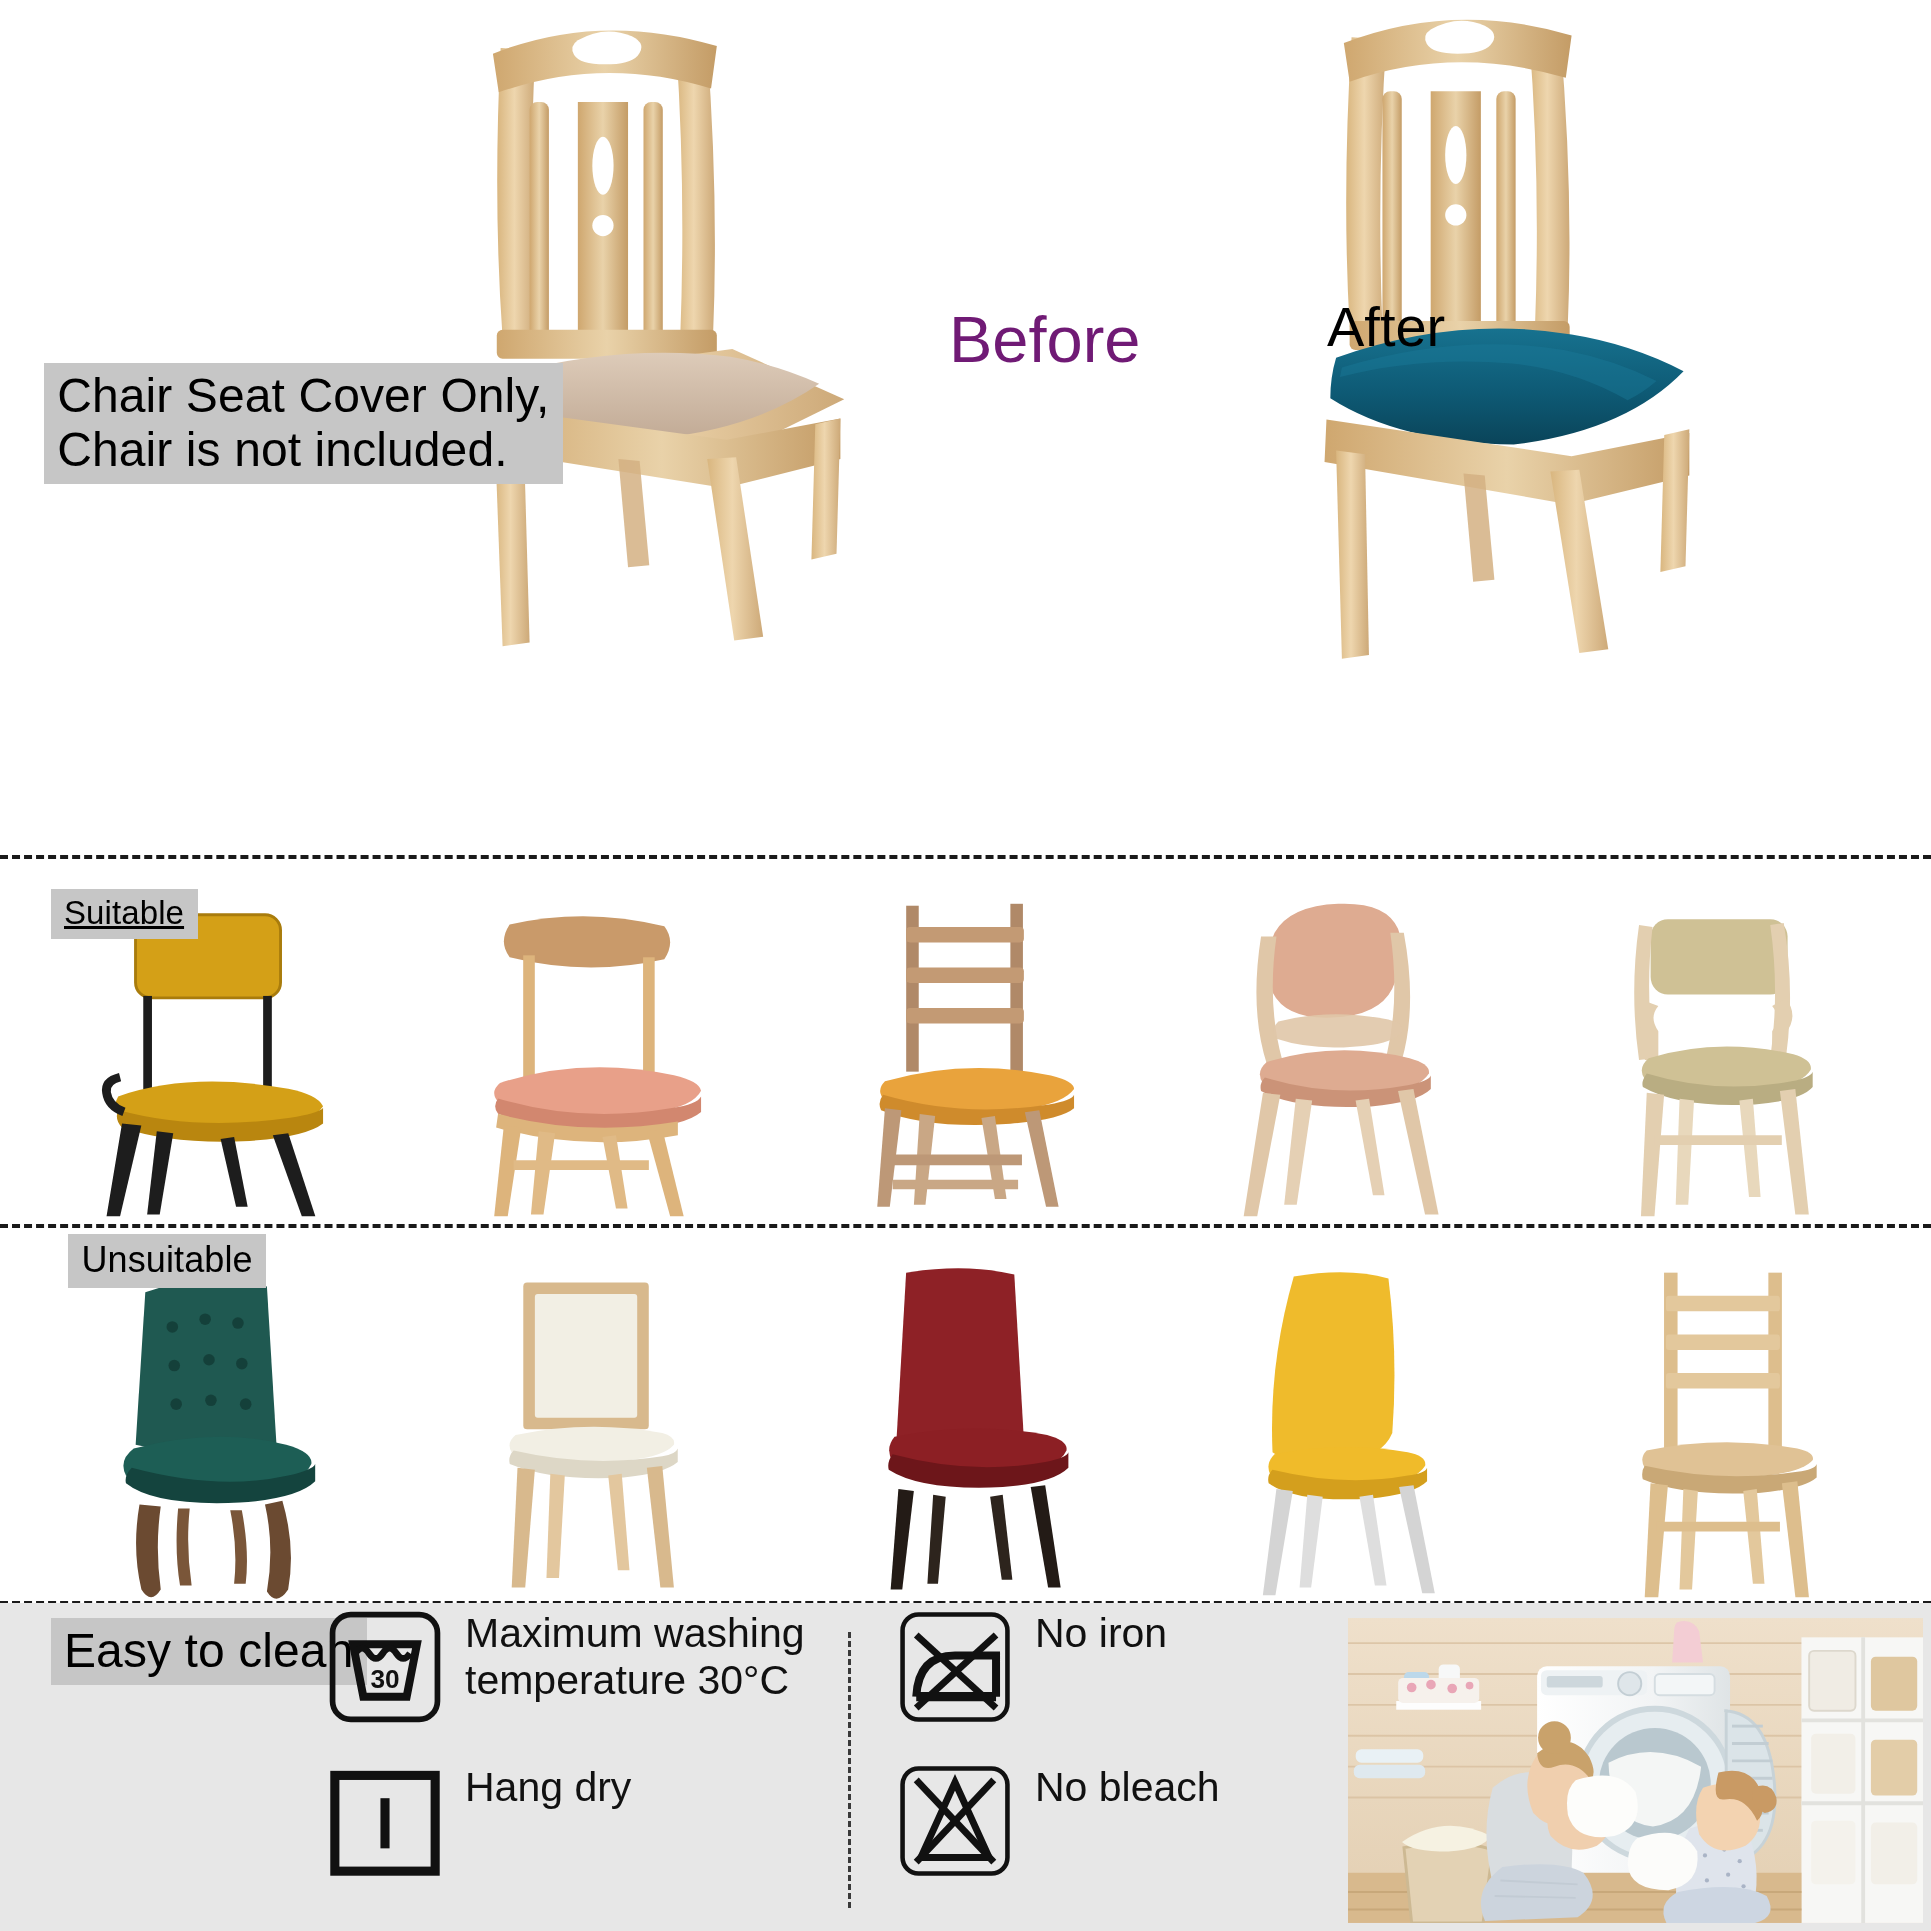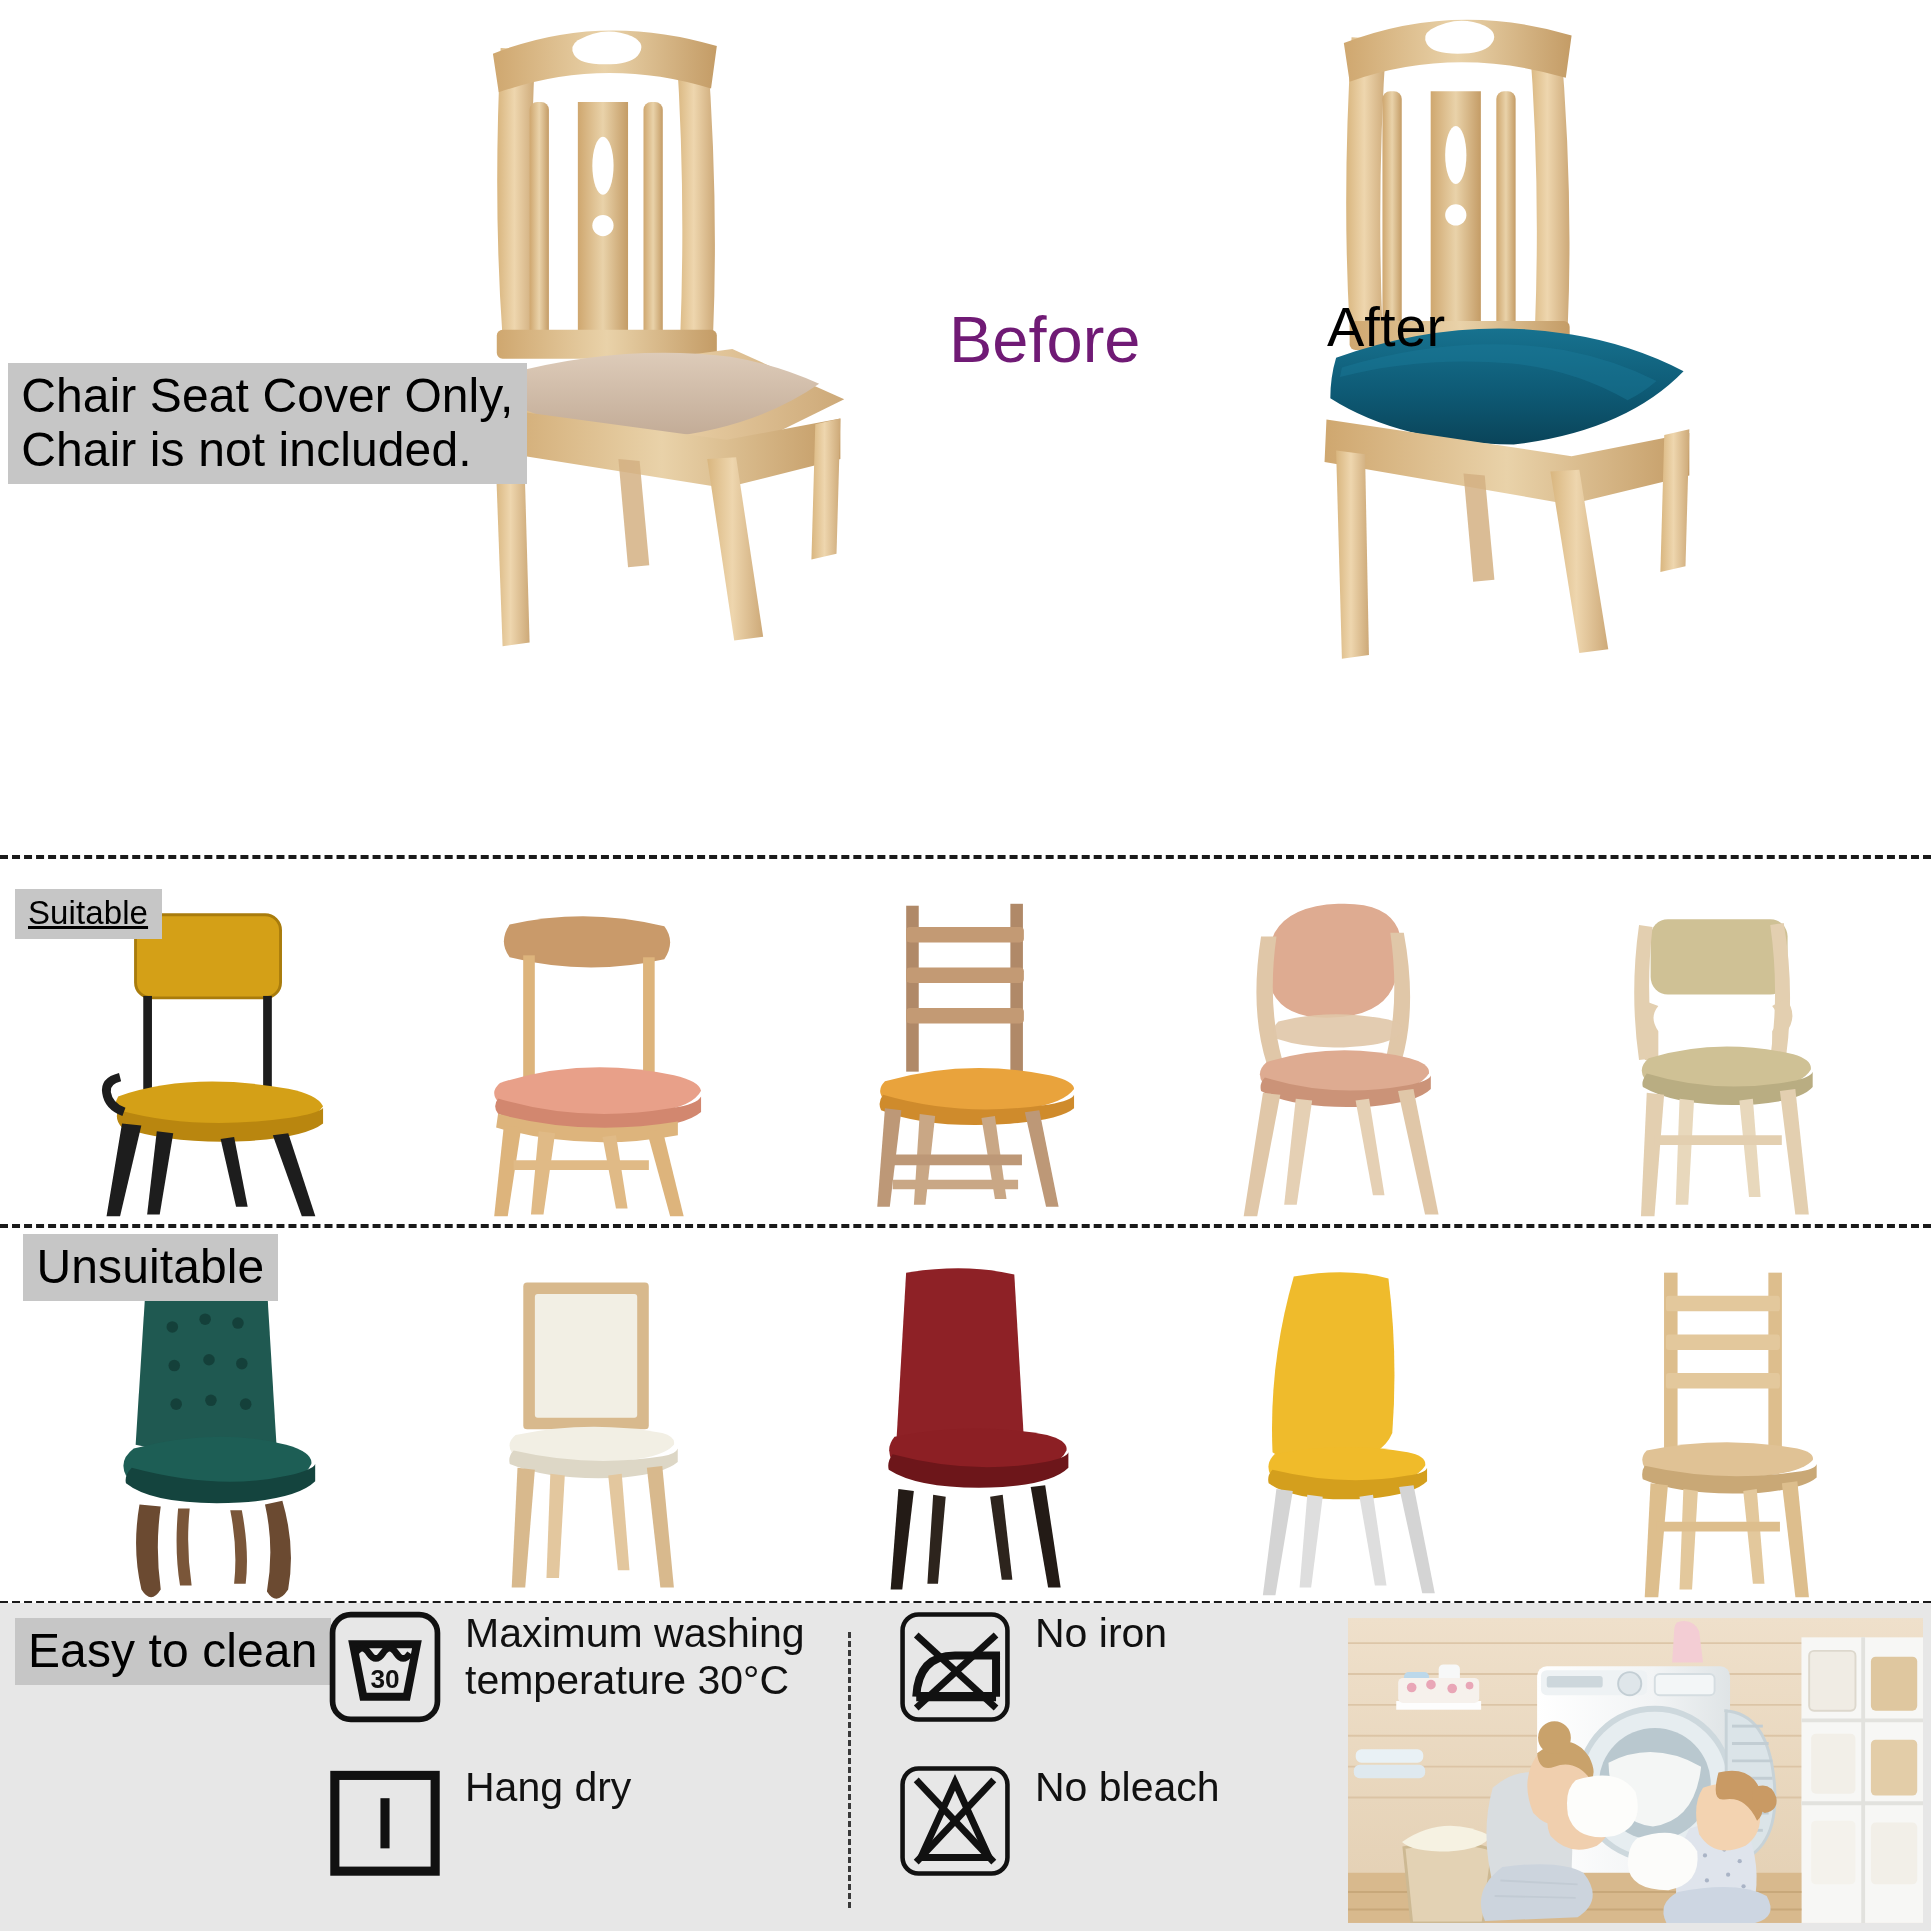--- a/index.html
+++ b/index.html
@@ -13,40 +13,41 @@
   .abs{position:absolute;}
 
   
   .chip{
     background:#c6c6c6;color:#000;
     display:inline-block;
     line-height:1.12;
     padding:5.8px 13.5px 7.7px 13.5px;
     white-space:pre;
     letter-spacing:0.1px;
+    margin-left:36px;
   }
 
   
   #hero{left:0;top:0;width:1931px;height:857px;}
   #notice{left:7.7px;top:363px;font-size:48px;}
   #label-before{left:949px;top:302px;font-size:65px;color:#701a75;}
   #label-after{left:1327px;top:294px;font-size:56px;color:#000;text-align:right;}
 
   
   .dashed-h{
     height:0;border-top:4.8px dashed #1a1a1a;
     left:0;width:1931px;
   }
   .dashed-v{
     width:0;border-left:3.9px dashed #3a3a3a;
   }
 
   
   #chip-suitable{left:14.5px;top:889px;font-size:33px;text-decoration:underline;}
-  #chip-unsuitable{left:23px;top:1234px;font-size:48px;}
+  #chip-unsuitable{left:32px;top:1234px;font-size:36px;}
   #chip-easy{left:14.5px;top:1618px;font-size:48px;}
 
   
   .chair-row{left:0;width:1931px;display:flex;align-items:flex-end;}
   #row-suitable{top:857px;height:369px;padding:0 19.3px;box-sizing:border-box;}
   #row-unsuitable{top:1226px;height:377px;padding:0 19.3px;box-sizing:border-box;}
   .chair-cell{
     flex:1 1 0;height:100%;
     display:flex;align-items:flex-end;justify-content:center;
     position:relative;

